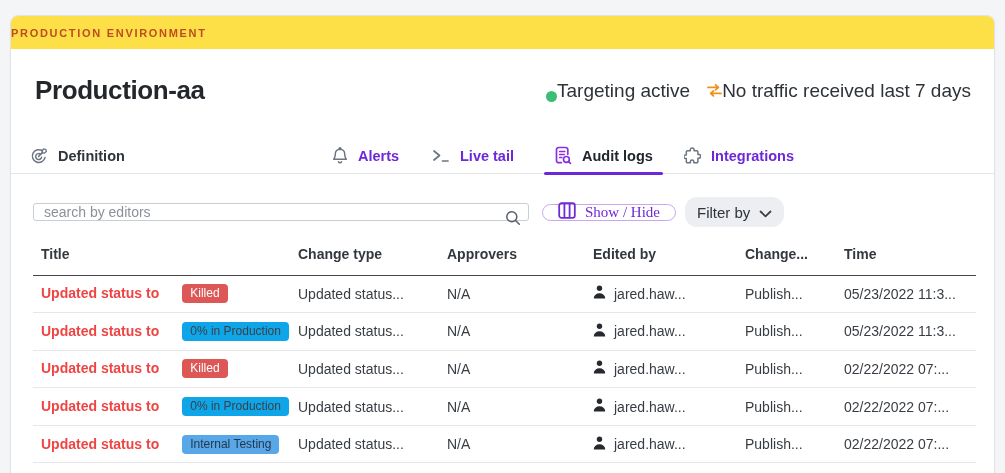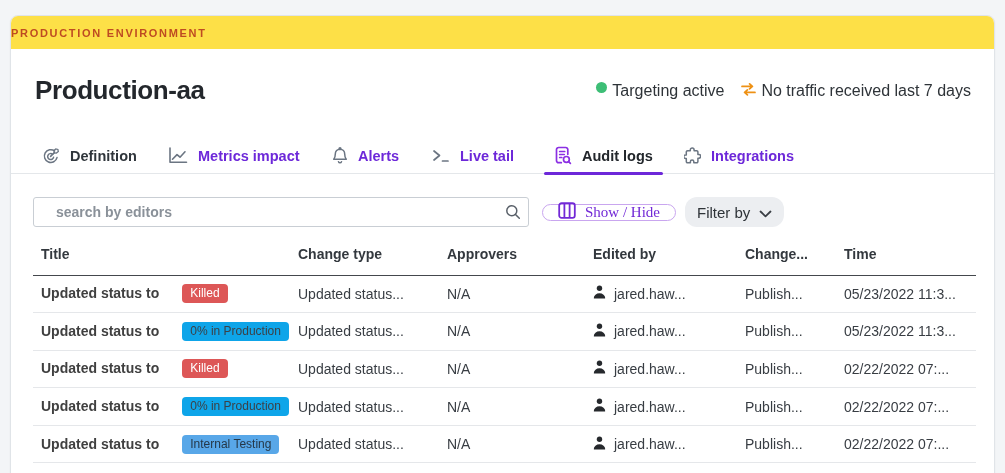--- a/index.html
+++ b/index.html
@@ -21,21 +21,21 @@
   }
   .banner-text {
     font-size:11px; font-weight:bold; letter-spacing:1.7px; color:#BE4B22;
   }
   .header-row {
     display:flex; align-items:center; justify-content:space-between;
     padding:26px 23px 0 24px;
   }
   .page-title { font-size:26px; font-weight:bold; color:#23272C; letter-spacing:-0.4px; }
   .status-group { display:flex; align-items:center; gap:17px; }
-  .status-item { display:flex; align-items:flex-start; gap:5px; font-size:16px; color:#2E3338; }
+  .status-item { display:flex; align-items:flex-end; font-size:19px; color:#2E3338; }
   .dot { width:11px; height:11px; border-radius:50%; background:#3DBE76; }
   
   .tabbar {
     position:relative; height:36px; margin-top:32px;
     border-bottom:1px solid #E4E7EA;
   }
   .tab {
     position:absolute; top:0; height:100%;
     display:flex; align-items:center; gap:10px; padding:0 10px;
     font-size:14.5px; font-weight:bold; color:#6D28D9; cursor:pointer;
@@ -45,23 +45,23 @@
   .tab.plain { color:#2F353B; }
   .tab.active { color:#23272C; }
   .tab.active::after {
     content:""; position:absolute; left:0; right:0; bottom:-2px;
     height:3px; border-radius:2px; background:#6D28D9;
   }
   
   .toolbar { display:flex; align-items:center; margin:23px 0 0 22px; }
   .search-wrap { position:relative; width:496px; }
   .search-input {
-    width:100%; height:30px; border:1px solid #C9CED4; border-radius:3px;
-    padding:0 32px 0 22px; font-size:14px; color:#2E3338;
-    font-family:"Liberation Sans", sans-serif; background:#fff; outline:none;font-weight:bold;
+    width:100%; height:18px; border:1px solid #C9CED4; border-radius:3px;
+    padding:0 32px 0 10px; font-size:14px; color:#2E3338;
+    font-family:"Liberation Sans", sans-serif; background:#fff; outline:none;
   }
   .search-input::placeholder { color:#8A9199; opacity:1; }
   .search-icon { position:absolute; right:8px; top:7px; }
   .btn-showhide {
     margin-left:13px; height:17px; padding:0 15px;
     display:flex; align-items:center; gap:9px;
     border:1px solid #C9A6EF; border-radius:16px; background:#FFFFFF;
     color:#7229D6; font-size:15px; font-weight:500; cursor:pointer;
     font-family:Liberation Serif, serif;
   }
@@ -81,21 +81,21 @@
     overflow:hidden; white-space:nowrap;
   }
   .table td {
     font-size:14px; color:#383D43; height:37.6px; vertical-align:middle;
     border-bottom:1px solid #E5E7EA;
     overflow:hidden; white-space:nowrap;
   }
   .table th:first-child, .table td:first-child { padding-left:8px; }
   .col1{width:265px;} .col2{width:149px;} .col3{width:146px;}
   .col4{width:152px;} .col5{width:99px;} .col6{width:132px;}
-  .title-link { color:#404040; font-weight:bold; cursor:pointer; }
+  .title-link { color:#ef4444; font-weight:bold; cursor:pointer; }
   .badge {
     display:inline-block; margin-left:23px; padding:2px 8px 3px;
     border-radius:4px; font-size:12px; vertical-align:1px;
   }
   .badge.red  { background:#DD5757; color:#FFFFFF; }
   .badge.gray { background:#0ea5e9; color:#3C4147; }
   .badge.blue { background:#58A7E8; color:#253848; }
   .edited-cell { display:flex; align-items:center; gap:8px; }
 </style>
 </head>
@@ -121,41 +121,32 @@
             <path d="M14 9.4 H3.8 M6.4 6.9 L3.6 9.4 L6.4 11.9"></path>
           </svg>
         </span>
         <span>No traffic received last 7 days</span>
       </div>
     </div>
   </div>
 
   <div class="tabbar">
 
-    <a class="tab plain" style="left:21px">
+    <a class="tab plain" style="left:9px">
       <span class="ticon">
         <svg width="18" height="18" viewBox="0 0 18 18" fill="none" stroke="#6B7582" stroke-width="1.5" stroke-linecap="round">
           <path d="M12.6 3.9 A 6.4 6.4 0 1 0 15 10.6"></path>
           <path d="M10.6 7.3 A 3 3 0 1 0 11.6 10.2"></path>
           <path d="M8.6 9.4 L12.6 5.4"></path>
           <path d="M12.2 5.8 L11.9 3.6 L13.8 1.9 L15.9 2.5 L16.3 4.6 L14.4 6.1 Z" stroke-width="1.3"></path>
         </svg>
       </span>
       <span>Definition</span>
     </a>
 
-    <a class="tab" style="left:147px">
-      <span class="ticon">
-        <svg width="20" height="17" viewBox="0 0 20 17" fill="none" stroke="#6B7582" stroke-width="1.6" stroke-linecap="round" stroke-linejoin="round">
-          <path d="M2 1 V15.3 H18.5"></path>
-          <path d="M4.5 12.2 L9 7.6 L12 10.2 L17 4.8"></path>
-        </svg>
-      </span>
-      <span>Metrics impact</span>
-    </a>
 
     <a class="tab" style="left:311px">
       <span class="ticon">
         <svg width="16" height="18" viewBox="0 0 16 18" fill="none" stroke="#6B7582" stroke-width="1.5" stroke-linecap="round" stroke-linejoin="round">
           <path d="M8 2.2 C5.2 2.2 3.3 4.3 3.3 7 C3.3 10.6 1.7 12.3 1.7 12.3 H14.3 C14.3 12.3 12.7 10.6 12.7 7 C12.7 4.3 10.8 2.2 8 2.2 Z"></path>
           <path d="M6.5 14.8 a1.6 1.6 0 0 0 3 0"></path>
           <circle cx="8" cy="1.7" r="0.9"></circle>
         </svg>
       </span>
       <span>Alerts</span>

